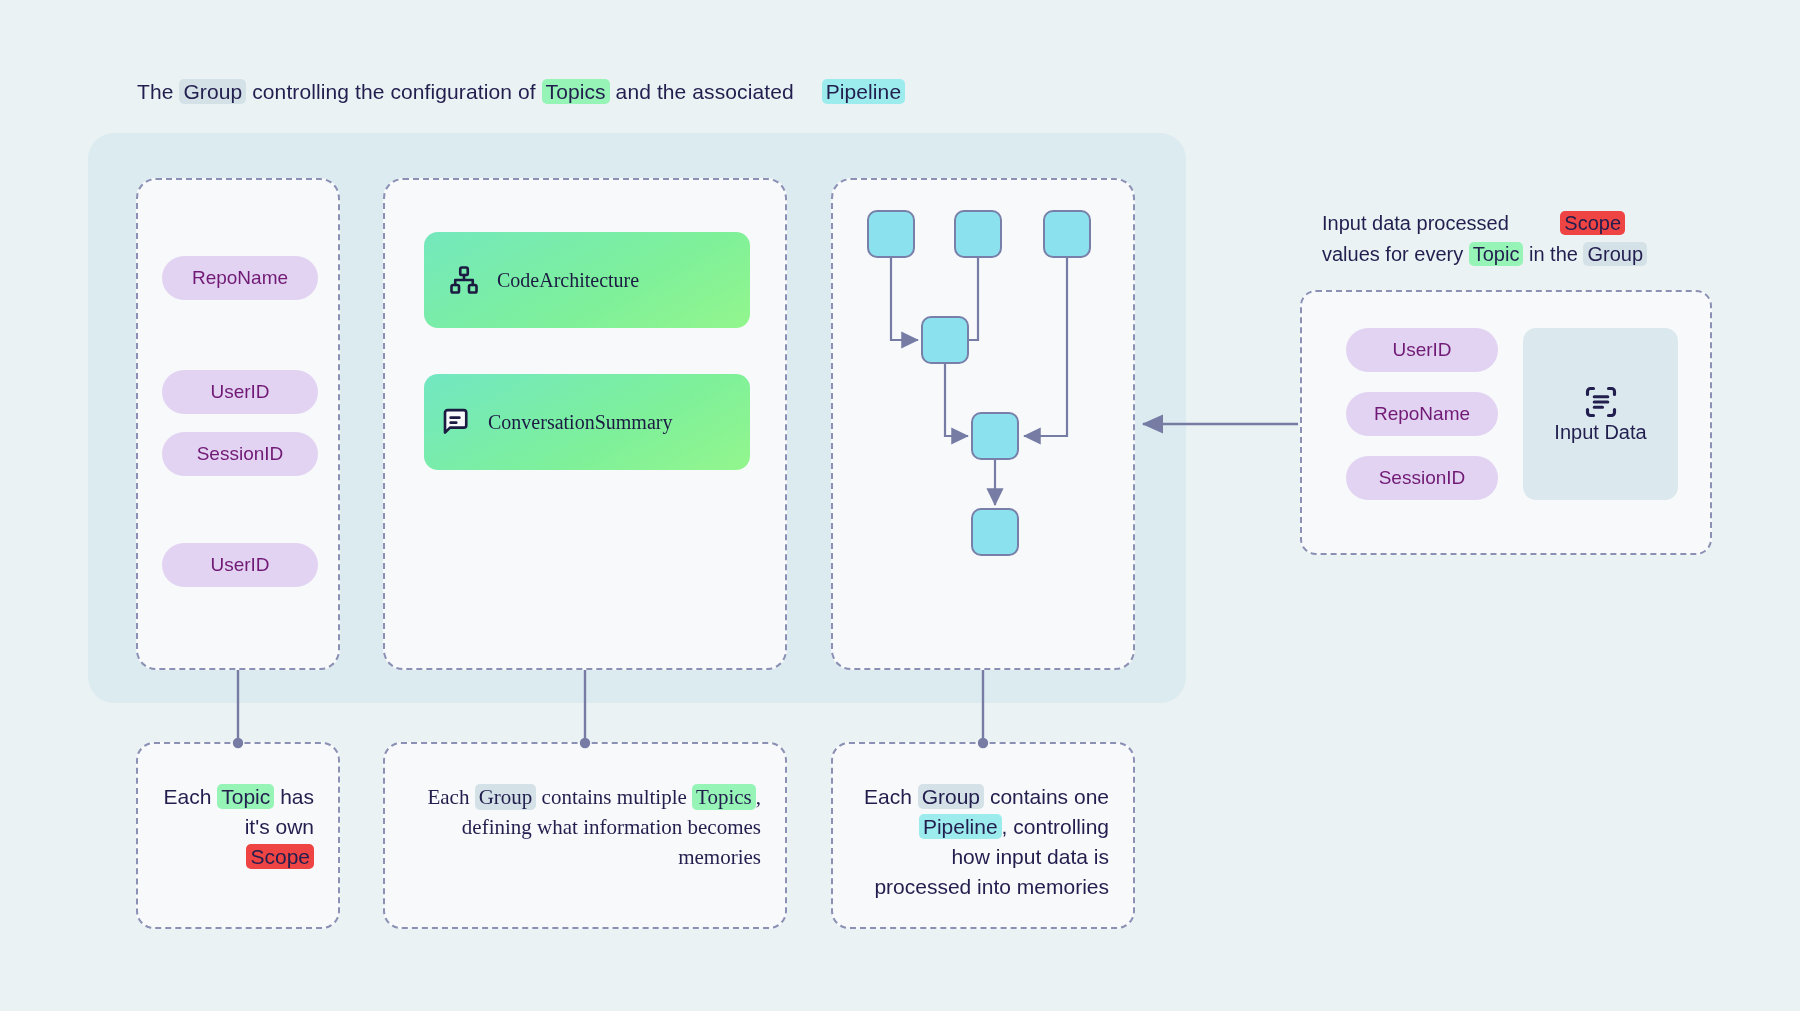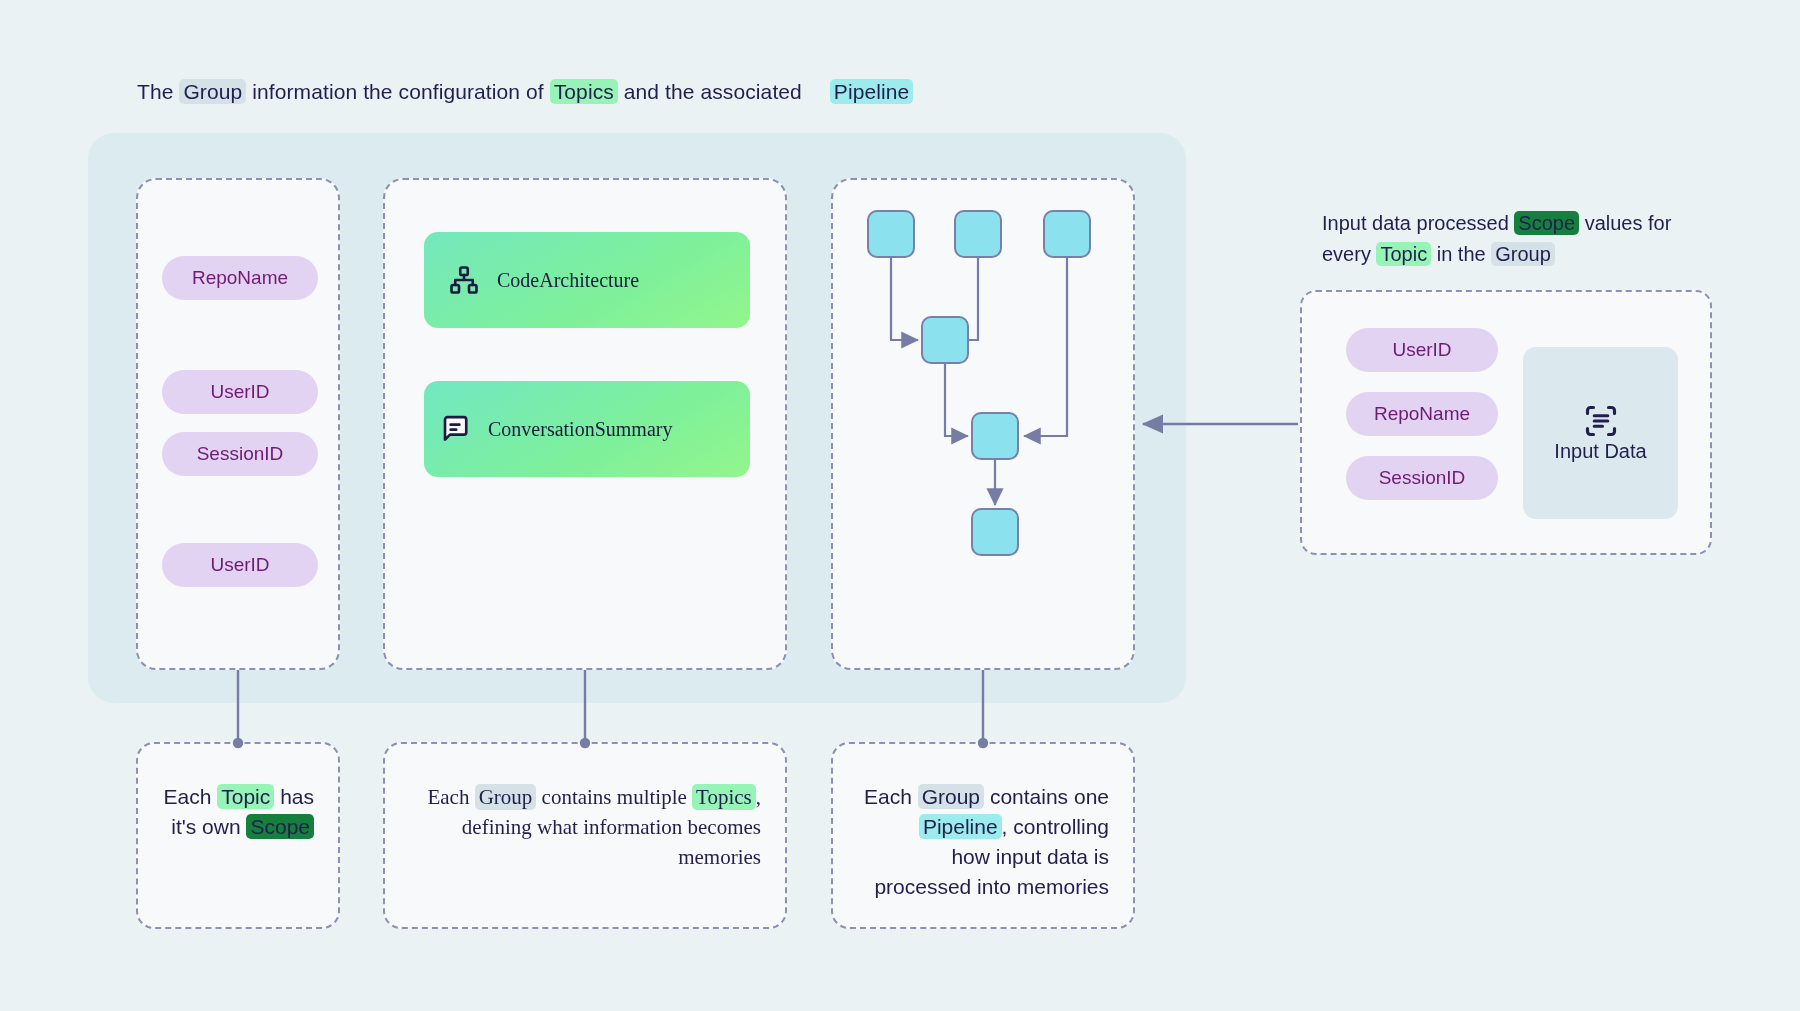--- a/index.html
+++ b/index.html
@@ -9,21 +9,21 @@
     font-family: "Liberation Sans", sans-serif;
     overflow: hidden;
   }
   .stage { position: relative; width: 1800px; height: 1011px; }
 
   
   .hl { border-radius: 5px; padding: 1px 4px; }
   .hl-group    { background: #d4e2e8; }
   .hl-topic    { background: #96f5b6; }
   .hl-pipeline { background: #9cecee; margin-left: 22px; }
-  .hl-scope    { background: #15803d; }
+  .hl-scope    { background: #ef4444; margin-left: 46px; }
 
   
   .headline {
     position: absolute; left: 137px; top: 80px;
     font-size: 21px; color: #221e4e; letter-spacing: .1px;
     white-space: nowrap;
   }
 
   
   .group-panel {
@@ -61,21 +61,21 @@
   .topic-card {
     position: absolute; left: 39px; width: 326px; height: 96px;
     border-radius: 14px;
     display: flex; align-items: center; gap: 18px;
     padding-left: 25px;
     color: #1b1b42; font-size: 20px;
     background: linear-gradient(135deg, #6fe6c0 0%, #7ef098 55%, #92f58f 100%);
     font-family: Liberation Serif, serif;
   }
   .tc-0 { top: 52px;  background: linear-gradient(150deg,#74e8bd 0%,#7ef09a 60%,#93f68d 100%); }
-  .tc-1 { top: 201px; background: linear-gradient(150deg,#72e7c2 0%,#7ef09a 60%,#93f68d 100%); padding-left: 16px; }
+  .tc-1 { top: 194px; background: linear-gradient(150deg,#72e7c2 0%,#7ef09a 60%,#93f68d 100%); padding-left: 16px; }
   .tc-2 { top: 336px; background: linear-gradient(150deg,#76ebb8 0%,#80f098 60%,#95f68e 100%); }
   .topic-icon { width: 30px; height: 30px; flex: 0 0 30px; }
   .topic-icon svg { display: block; width: 30px; height: 30px; }
 
   
   .node {
     position: absolute; width: 48px; height: 48px;
     background: #8ce1ee; border: 2px solid #787fa8;
     border-radius: 10px;
   }
@@ -96,21 +96,21 @@
   .input-panel .pill { left: 44px; width: 152px; height: 44px; font-size: 19px; }
   .ip-0 { top: 36px; }
   .ip-1 { top: 100px; }
   .ip-2 { top: 164px; }
   .input-tile {
     position: absolute; left: 221px; top: 36px;
     width: 155px; height: 172px;
     background: #dbe9ef; border-radius: 13px;
     display: flex; flex-direction: column;
     align-items: center; justify-content: center; gap: 1px;
-    color: #221e4e; font-size: 20px; margin-top: 19px;
+    color: #221e4e; font-size: 20px;
   }
   .input-tile svg { display: block; }
 
   
   .caption {
     position: absolute;
     background: #f7f9fb; border: 2px dashed #8b90b4; border-radius: 18px;
     font-size: 21px; color: #221e4e; line-height: 30px;
     padding: 38px 24px 0 24px;
     text-align: right;
@@ -120,21 +120,21 @@
   .cap-pipeline { left: 831px; top: 742px;  width: 304px; height: 187px; }
 
   
   .connectors { position: absolute; left: 0; top: 0; width: 1800px; height: 1011px; pointer-events: none; }
 </style>
 </head>
 <body>
 
 <div class="stage">
 
-  <div class="headline"><span>The </span><span class="hl hl-group">Group</span><span> information the configuration of </span><span class="hl hl-topic">Topics</span><span> and the associated </span><span class="hl hl-pipeline">Pipeline</span></div>
+  <div class="headline"><span>The </span><span class="hl hl-group">Group</span><span> controlling the configuration of </span><span class="hl hl-topic">Topics</span><span> and the associated </span><span class="hl hl-pipeline">Pipeline</span></div>
 
   <div class="group-panel"></div>
 
   <div class="col col-scope">
     <div class="pill p-repo">RepoName</div>
     <div class="pill p-user1">UserID</div>
     <div class="pill p-session">SessionID</div>
     <div class="pill p-user2">UserID</div>
   </div>
 

